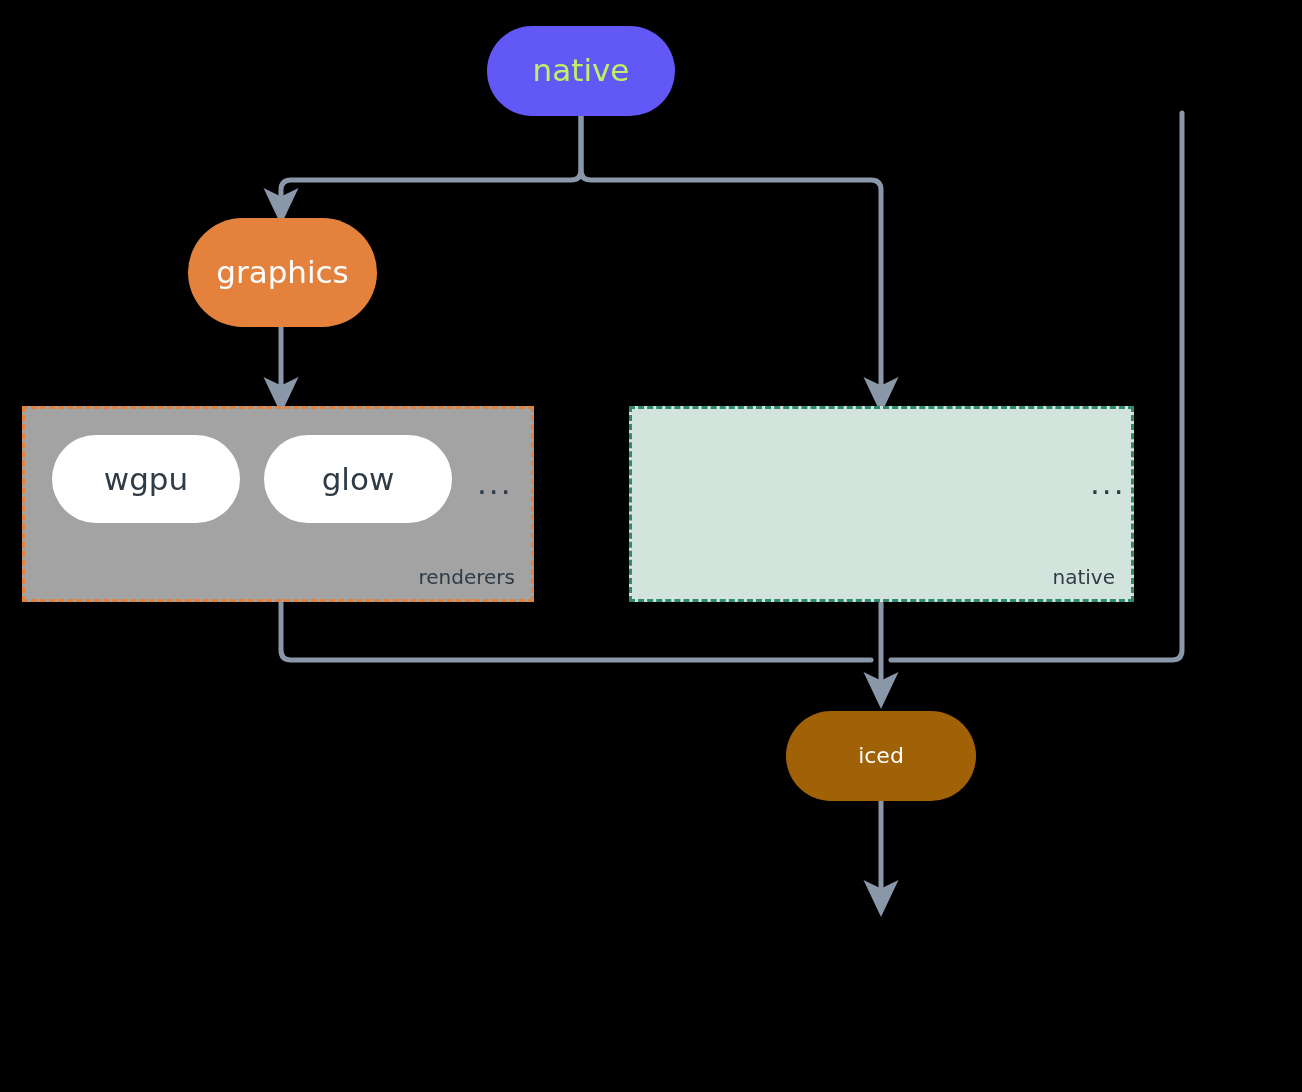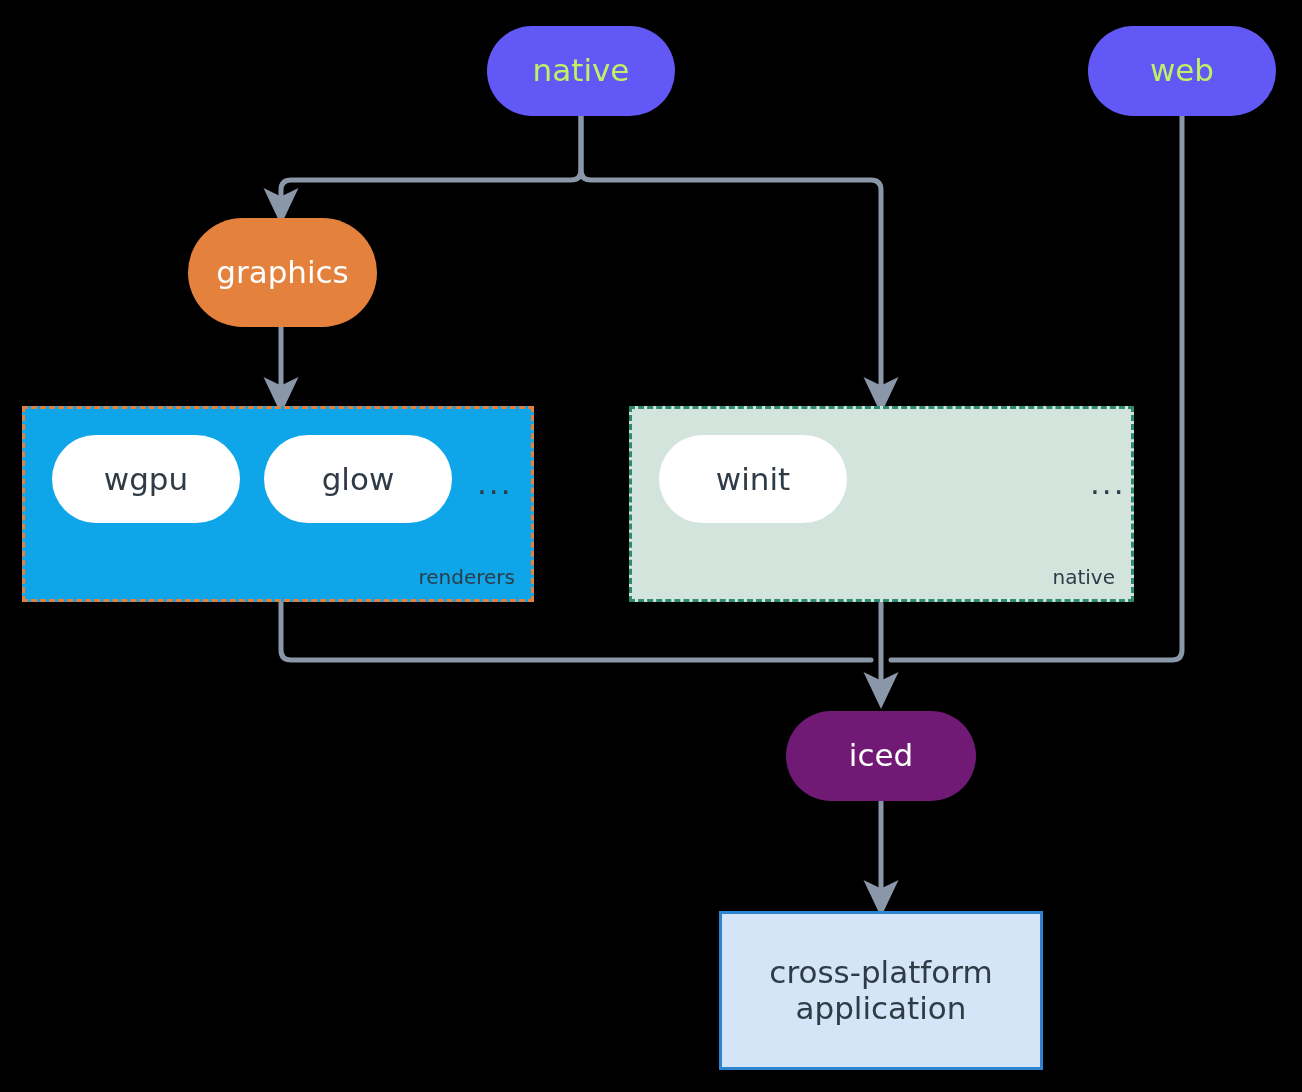--- a/index.html
+++ b/index.html
@@ -44,38 +44,38 @@
     font-size: 31px;
   }
   
   .graphics {
     background: #E4813C;
     color: #FFFFFF;
     font-size: 31px;
   }
   
   .iced {
-    background: #701a75;
+    background: #a16207;
     color: #FFFFFF;
-    font-size: 31px;
+    font-size: 22px;
   }
   
   .application {
     background: #D3E5F7;
     border: 3px solid #2F84D1;
     color: #2F3C47;
     font-size: 31px;
   }
   
   .group {
     position: absolute;
     box-sizing: border-box;
   }
   .group-renderers {
-    background: #0ea5e9;
+    background: #a3a3a3;
     border: 3px dashed #E4813C;
     padding-left: 16px;
   }
   .group-shells {
     background: #D3E4DD;
     border: 3px dashed #2E8B73;
   }
   .group-label {
     position: absolute;
     right: 16px;
@@ -139,49 +139,39 @@
 
     <g>
       <path d="M881,800 L881,898" fill="none" stroke="#8A97A8" stroke-width="5" stroke-linecap="round" marker-end="url(#arrowhead)"></path>
     </g>
   </svg>
 
   <div class="node pill platform" style="left:487px; top:26px; width:188px; height:90px;">
     <span class="node-label">native</span>
   </div>
 
-  <div class="node pill platform" style="left:1088px; top:26px; width:188px; height:90px;">
-    <span class="node-label">web</span>
-  </div>
 
   <div class="node pill graphics" style="left:188px; top:218px; width:189px; height:109px;">
     <span class="node-label">graphics</span>
   </div>
 
   <div class="group group-renderers" style="left:22px; top:406px; width:512px; height:196px;">
     <div class="leaf" style="left:27px; top:26px; width:188px; height:88px;">
       <span>wgpu</span>
     </div>
     <div class="leaf" style="left:239px; top:26px; width:188px; height:88px;">
       <span>glow</span>
     </div>
     <span class="ellipsis" style="left:452px; top:56px;">...</span>
     <span class="group-label">renderers</span>
   </div>
 
   <div class="group group-shells" style="left:629px; top:406px; width:505px; height:196px;">
-    <div class="leaf" style="left:27px; top:26px; width:188px; height:88px;">
-      <span>winit</span>
-    </div>
     <span class="ellipsis" style="left:458px; top:56px;">...</span>
     <span class="group-label">native</span>
   </div>
 
   <div class="node pill iced" style="left:786px; top:711px; width:190px; height:90px;">
     <span class="node-label">iced</span>
   </div>
 
-  <div class="node application" style="left:719px; top:911px; width:324px; height:159px;">
-    <span class="node-label">cross-platform
-application</span>
-  </div>
 
 </div>
 
 </body></html>

